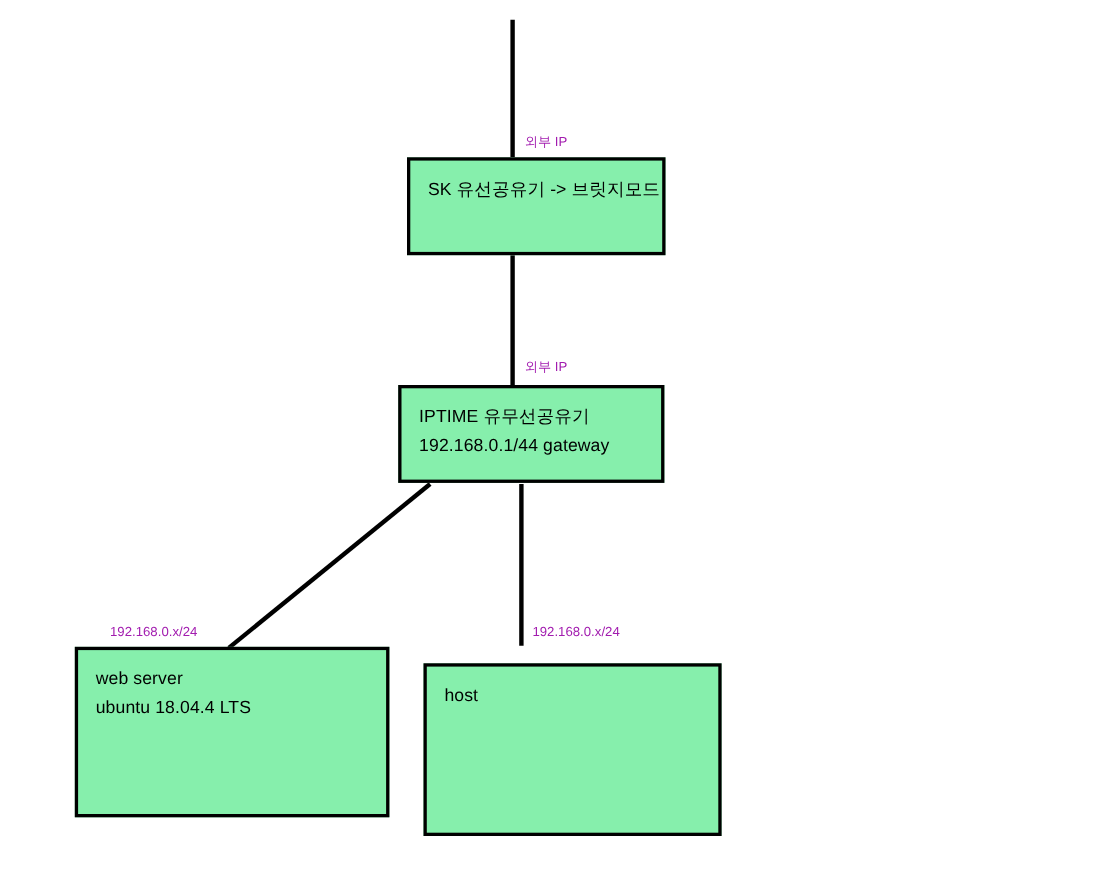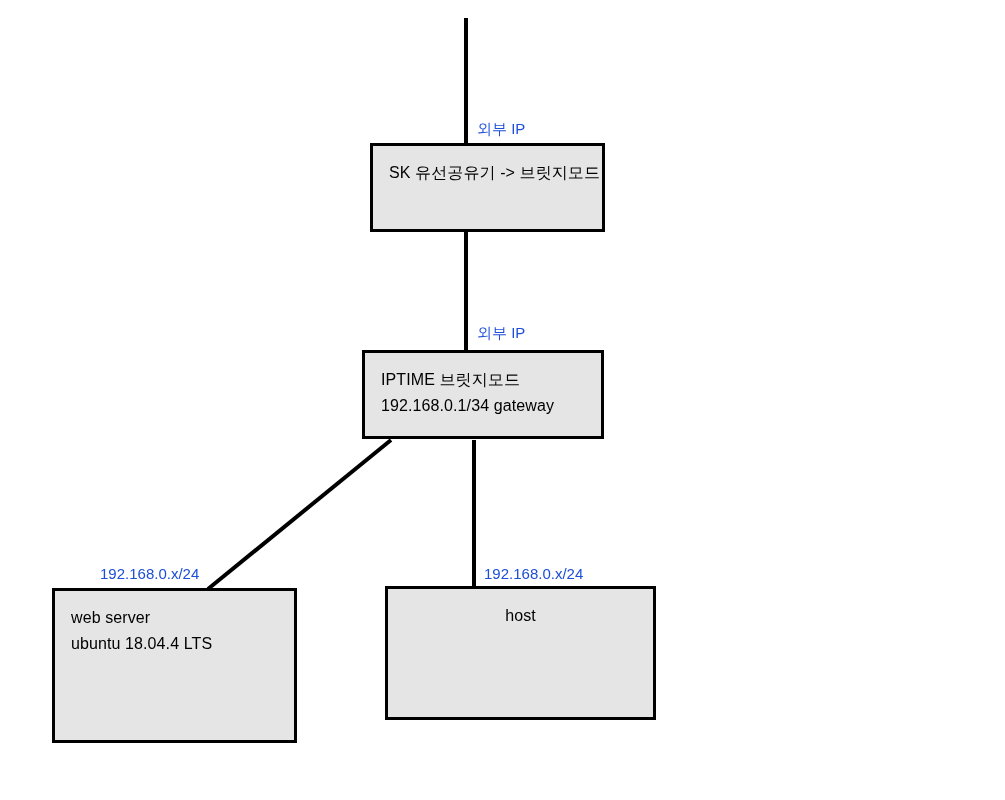--- a/index.html
+++ b/index.html
@@ -23,43 +23,43 @@
     left: 0;
     top: 0;
     width: 1005px;
     height: 800px;
     pointer-events: none;
   }
   .node {
     position: absolute;
     box-sizing: border-box;
     border: 3px solid #000000;
-    background: #e5e5e5;
+    background: #86efac;
     padding: 14px 16px 0 16px;
   }
   .node .line {
     font-size: 16px;
     line-height: 26px;
     color: #000000;
     white-space: nowrap;
     letter-spacing: 0.1px;
   }
   .edge-label {
     position: absolute;
-    font-size: 15px;
+    font-size: 12px;
     line-height: 16px;
-    color: #1d4ed8;
+    color: #a21caf;
     white-space: nowrap;
   }
 
   
   #node-sk-router   { left: 370px; top: 143px; width: 235px; height: 89px; }
   #node-iptime-router { left: 362px; top: 350px; width: 242px; height: 89px; }
-  #node-web-server  { left: 52px;  top: 588px; width: 245px; height: 155px; }
-  #node-host        { left: 385px; top: 586px; width: 271px; height: 134px; text-align: center; }
+  #node-web-server  { left: 68px;  top: 588px; width: 286px; height: 155px; }
+  #node-host        { left: 385px; top: 603px; width: 271px; height: 157px; }
 
   
   #label-external-ip-top    { left: 477px; top: 121px; }
   #label-external-ip-middle { left: 477px; top: 325px; }
   #label-lan-web            { left: 100px; top: 566px; }
   #label-lan-host           { left: 484px; top: 566px; }
 </style>
 </head>
 <body>
 
@@ -74,22 +74,22 @@
     <line x1="391" y1="440" x2="208" y2="589" stroke="#000000" stroke-width="4"></line>
 
     <line x1="474" y1="440" x2="474" y2="587" stroke="#000000" stroke-width="4"></line>
   </svg>
 
   <div class="node" id="node-sk-router">
     <div class="line">SK 유선공유기  -&gt; 브릿지모드</div>
   </div>
 
   <div class="node" id="node-iptime-router">
-    <div class="line">IPTIME 브릿지모드</div>
-    <div class="line">192.168.0.1/34 gateway</div>
+    <div class="line">IPTIME 유무선공유기</div>
+    <div class="line">192.168.0.1/44 gateway</div>
   </div>
 
   <div class="node" id="node-web-server">
     <div class="line">web server</div>
     <div class="line">ubuntu 18.04.4 LTS</div>
   </div>
 
   <div class="node" id="node-host">
     <div class="line">host</div>
   </div>

